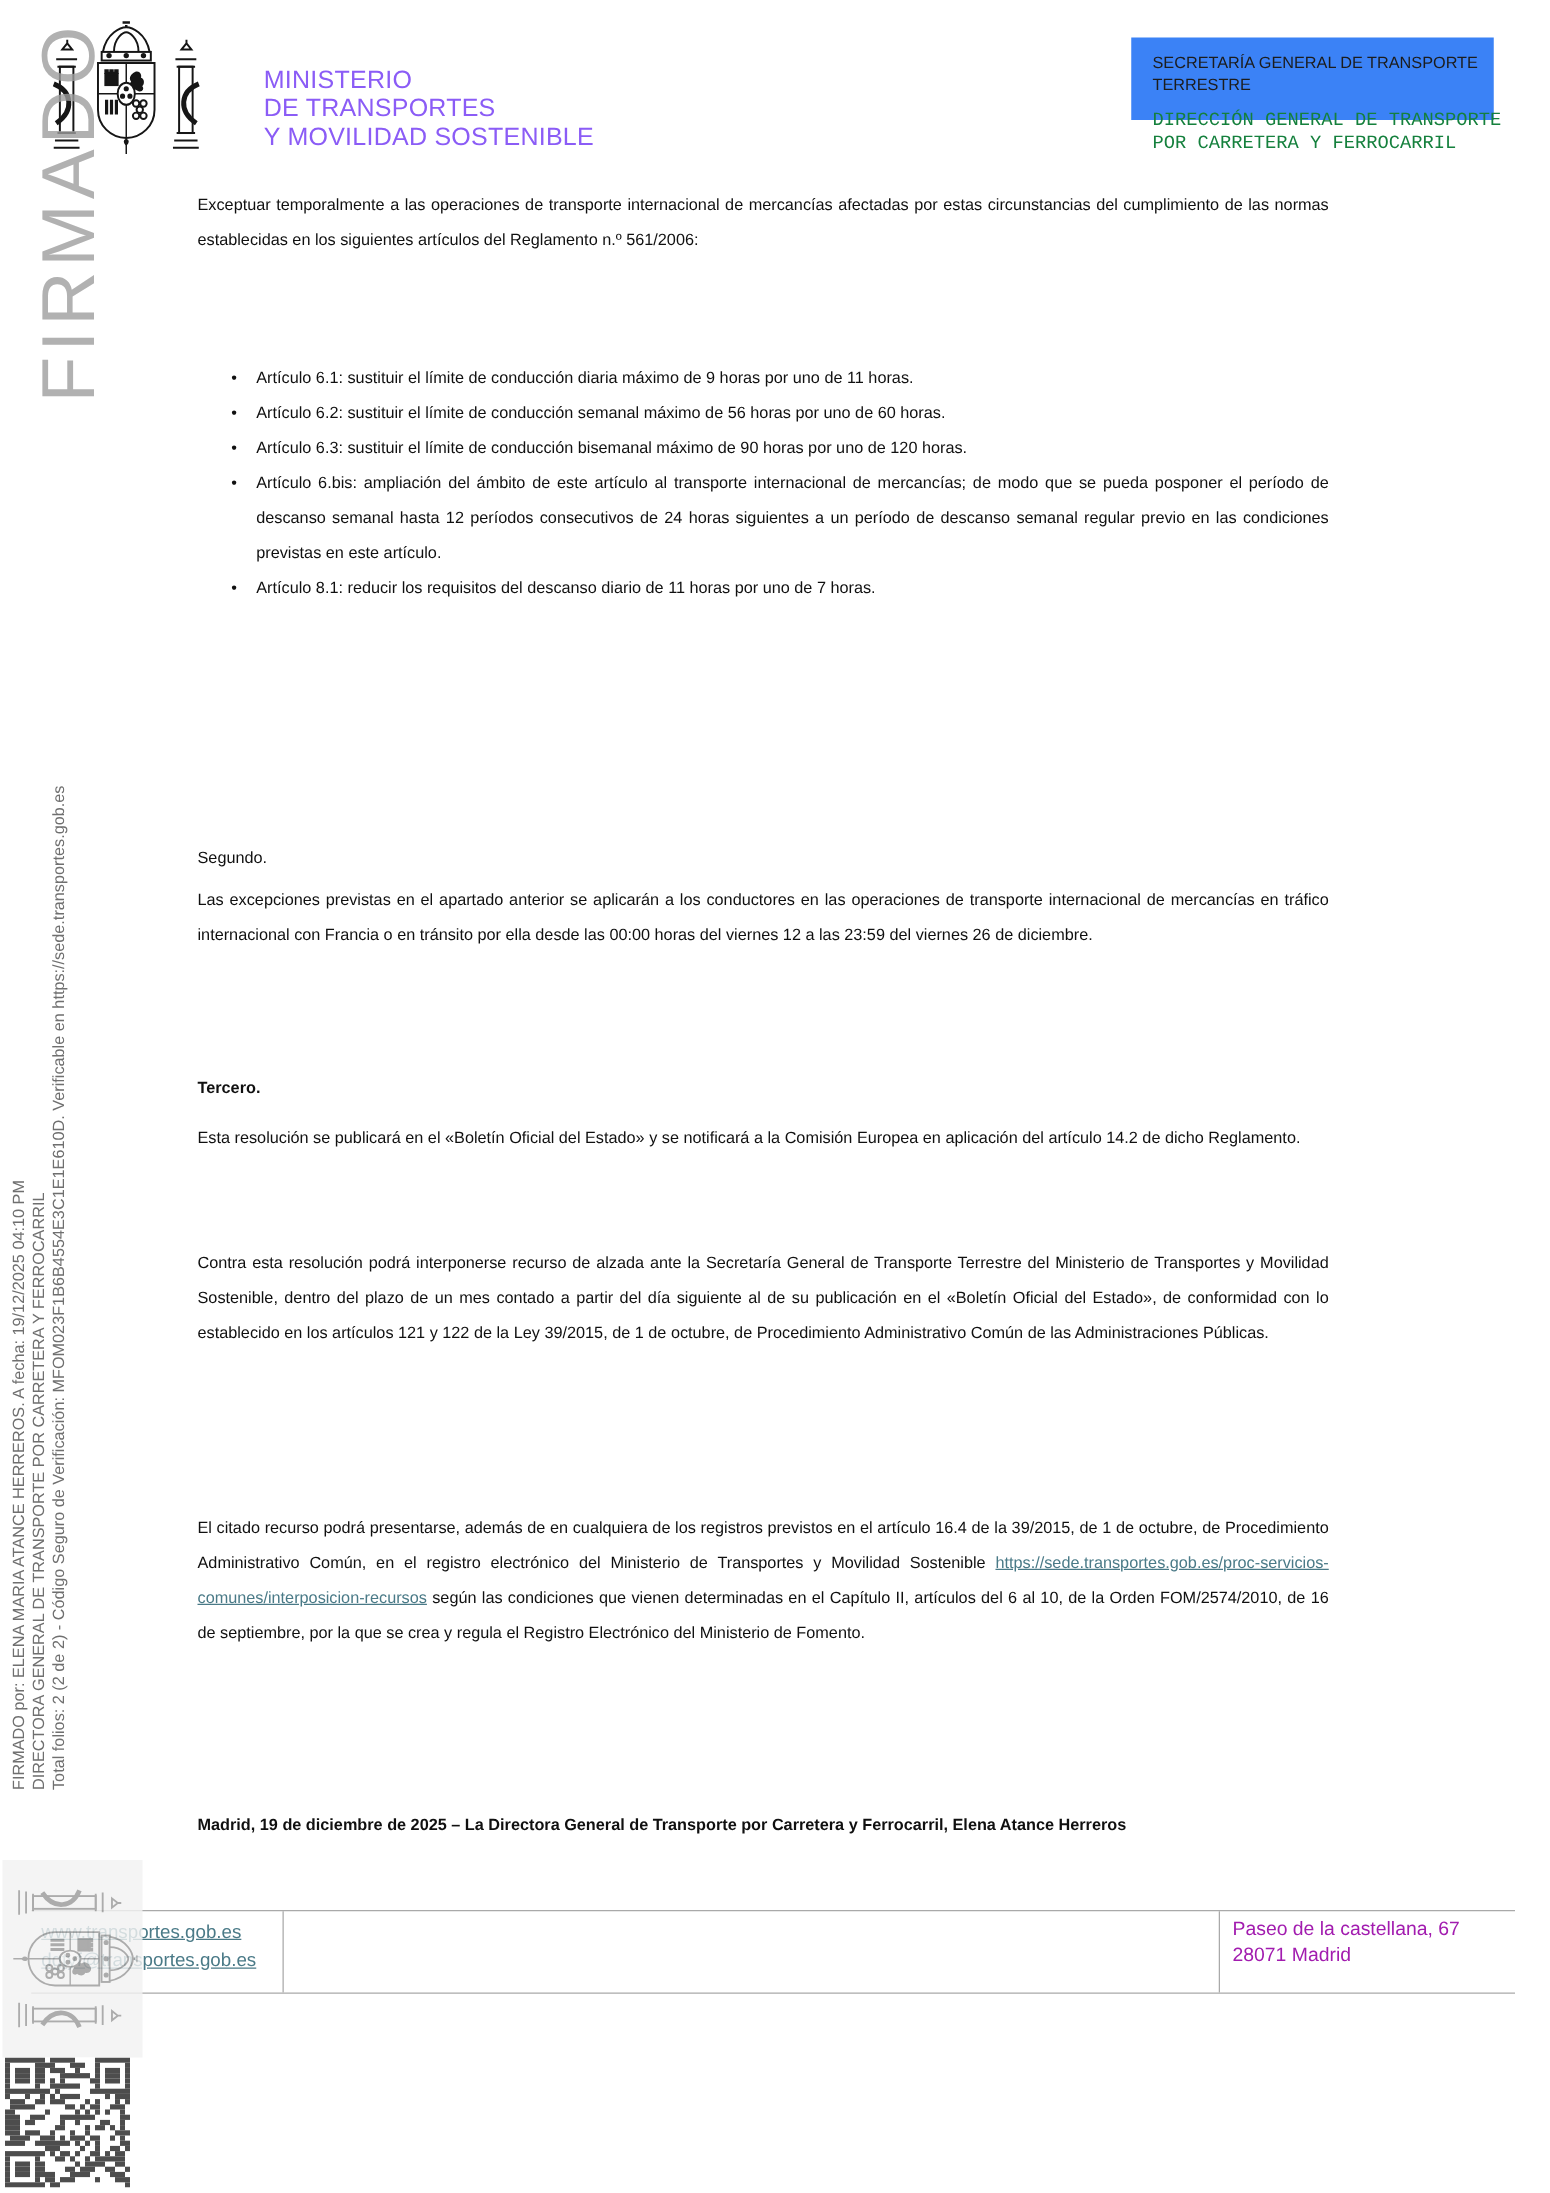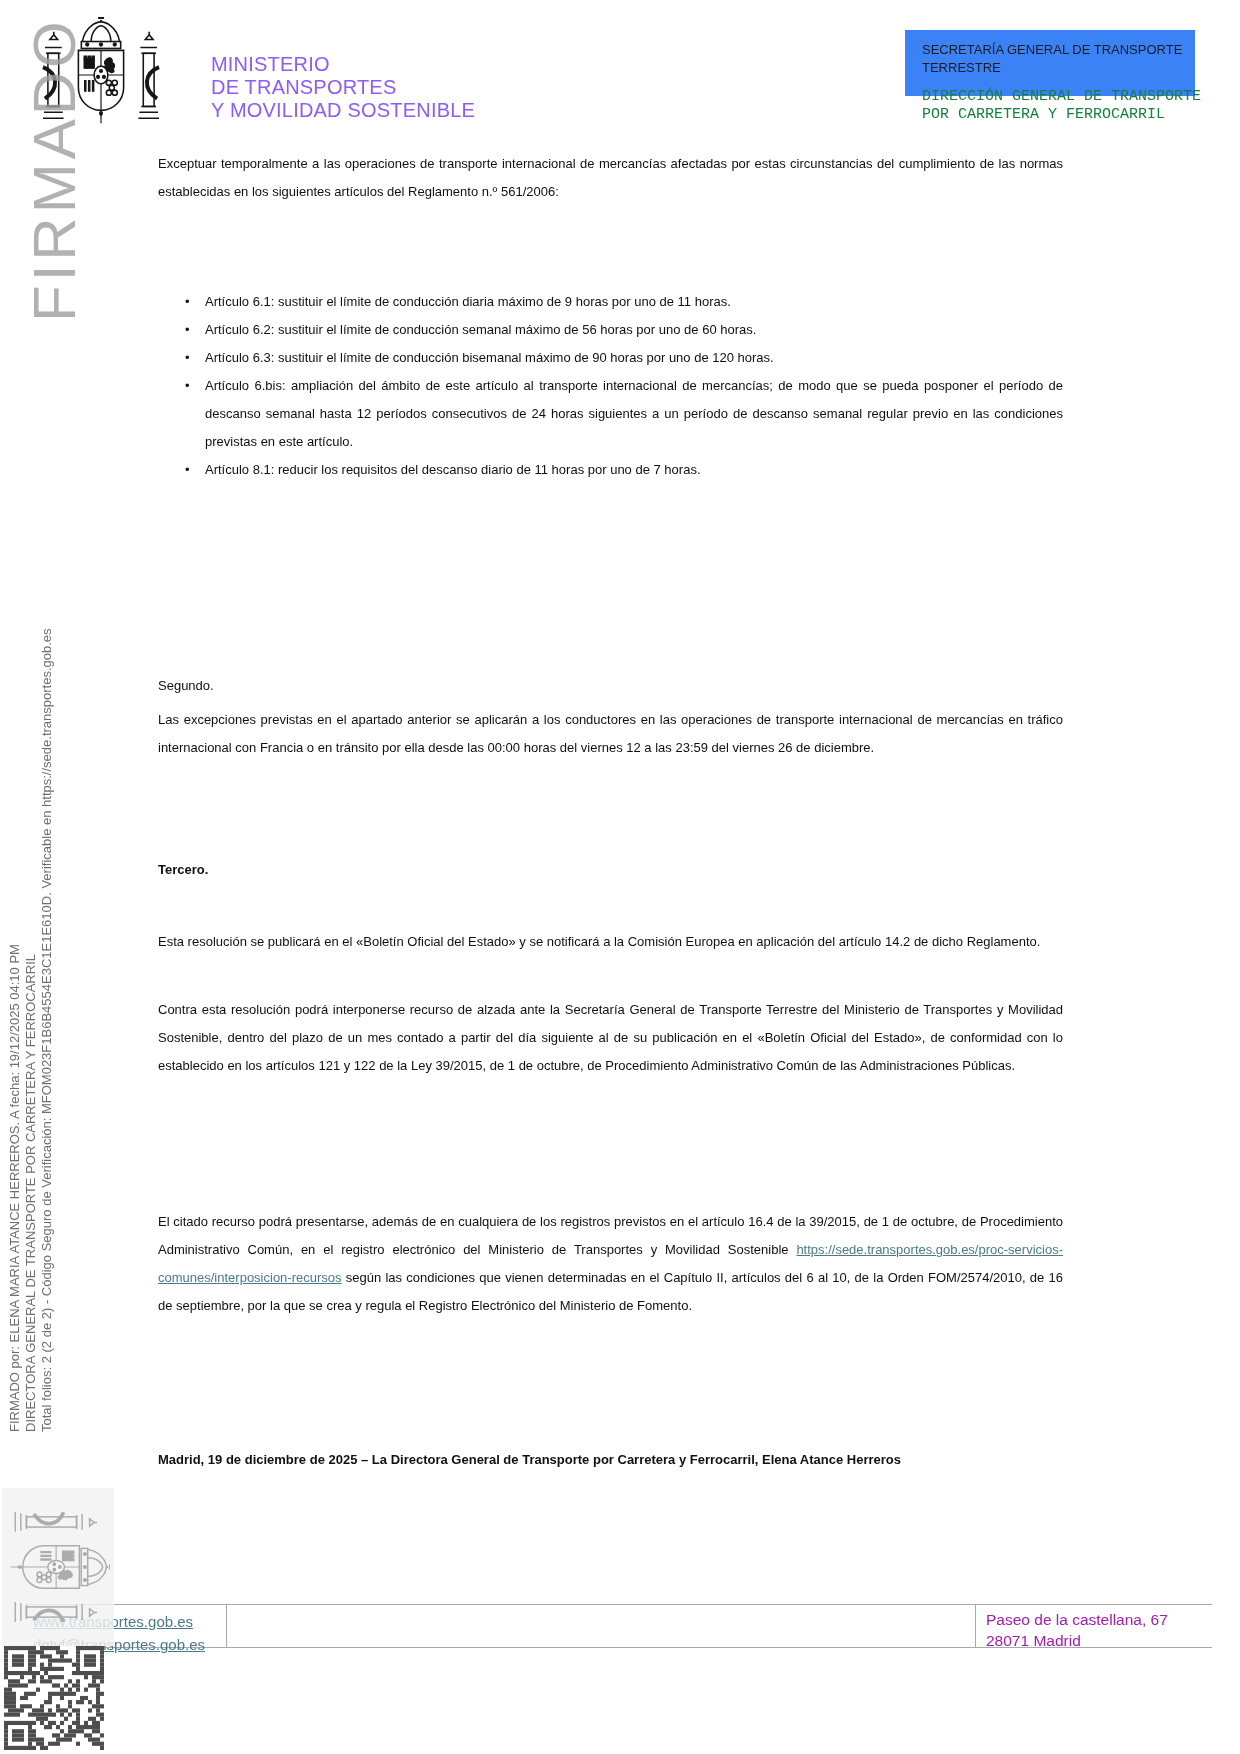--- a/index.html
+++ b/index.html
@@ -32,27 +32,27 @@
   .blk{position:absolute;left:158px;width:905px;font-size:13px;line-height:28px;color:#101010;}
   .just{text-align:justify;}
   .b-intro{top:150px;}
   .b-list{top:288px;}
   .b-list .li{display:flex;}
   .b-list .marker{flex:0 0 47px;box-sizing:border-box;padding-left:27px;}
   .b-list .li-text{flex:1;text-align:justify;}
   .h-seg{top:672px;font-weight:normal;}
   .p-seg{top:706px;}
   .h-ter{top:856px;font-weight:bold;}
-  .p-ter{top:928px;}
+  .p-ter{top:896px;}
   .p-contra{top:996px;}
   .p-citado{top:1208px;}
   .p-madrid{top:1446px;font-weight:bold;}
   a.doclink{color:#4a7a87;text-decoration:underline;}
   
-  .footer-table{position:absolute;left:25px;top:1604px;width:1187px;height:44px;
+  .footer-table{position:absolute;left:25px;top:1528px;width:1187px;height:67px;
     border-top:1px solid #a9a9a9;border-bottom:1px solid #a9a9a9;box-sizing:border-box;
     display:flex;z-index:1;}
   .ft-links{flex:0 0 202px;border-right:1px solid #a9a9a9;box-sizing:border-box;
     padding:5px 0 0 8px;font-size:15px;line-height:23px;}
   .ft-mid{flex:1;}
   .ft-addr{flex:0 0 237px;border-left:1px solid #a9a9a9;box-sizing:border-box;
     padding:4px 12px 0 10px;font-size:15.5px;line-height:21px;text-align:justify;color:#a21caf;}
   .ft-links a{display:block;color:#4a7a87;text-decoration:underline;}
   
   .faded-arms-box{position:absolute;left:2px;top:1488px;width:112px;height:158px;

